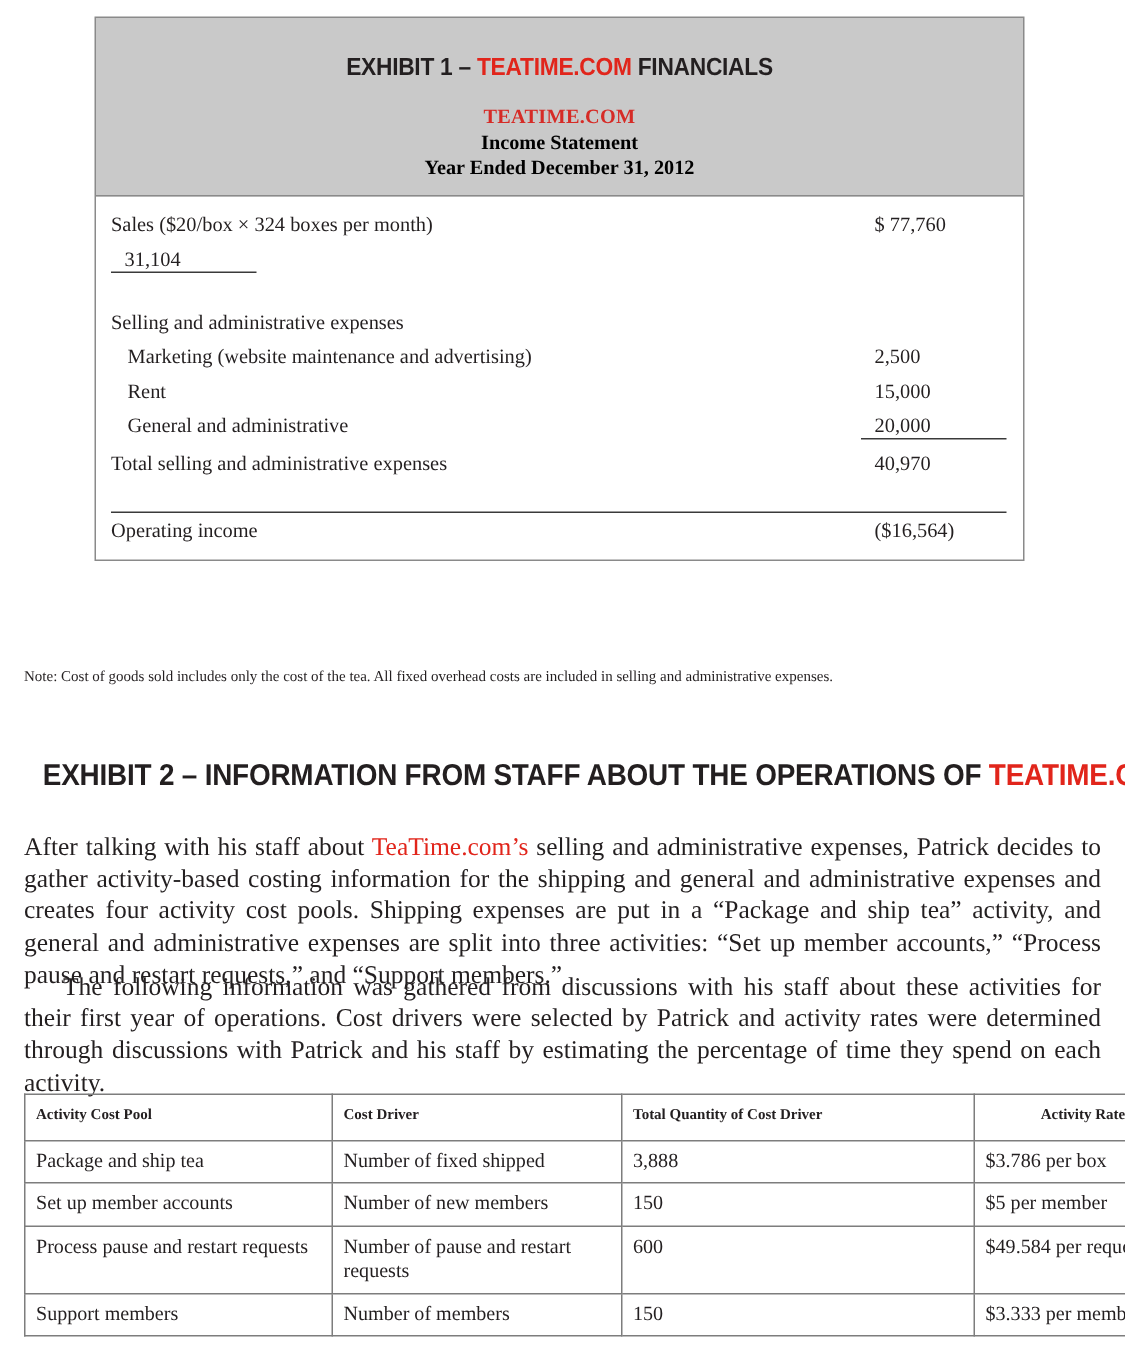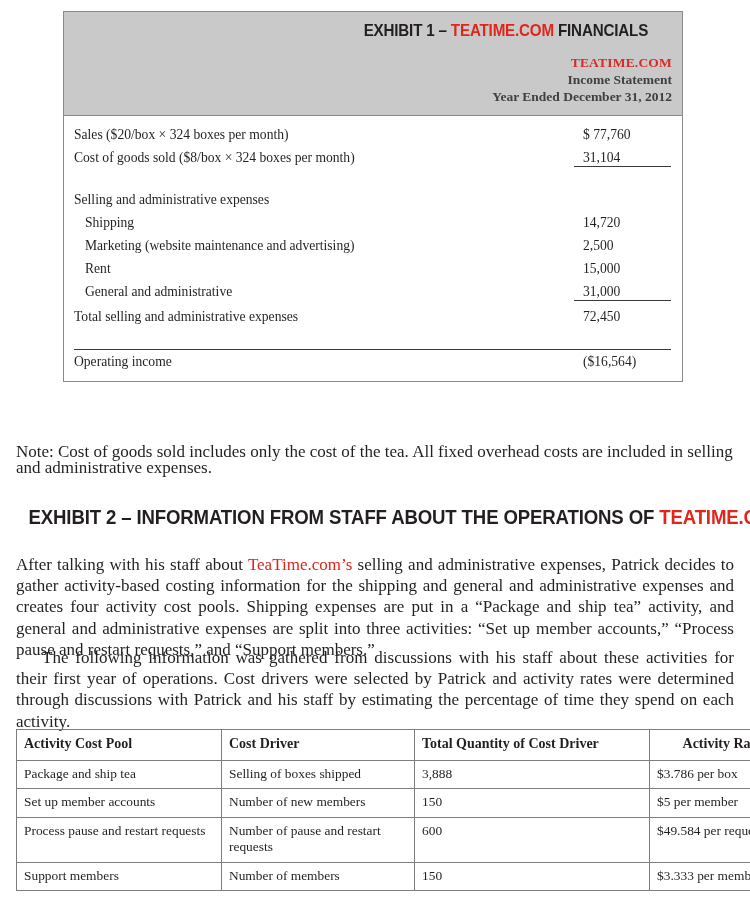--- a/index.html
+++ b/index.html
@@ -22,41 +22,41 @@
     left: 63px;
     top: 11px;
     width: 620px;
     border: 1px solid #8a8a8a;
     box-sizing: border-box;
     background: #ffffff;
   }
   .exhibit-header {
     background: #c9c9c9;
     border-bottom: 1px solid #8a8a8a;
-    padding: 9px 10px 10px 10px;
-    text-align: right;
+    padding: 24px 10px 10px 10px;
+    text-align: center;
   }
   .exhibit-title {
     font-family: "Liberation Sans", sans-serif;
     font-weight: bold;
     font-size: 16.5px;
     letter-spacing: -0.2px;
     transform: scaleX(0.92);
     transform-origin: center;
     color: #231f20;
     margin-bottom: 14px;
     white-space: nowrap;
   }
   .red { color: #e1251b; }
   .sub-line {
     font-family: "Liberation Serif", serif;
     font-weight: bold;
     font-size: 13.5px;
     line-height: 17px;
-    color: #404040;
+    color: #000000;
   }
   .sub-line.brand { color: #d62b26; letter-spacing: 0.2px; }
 
   
   .stmt {
     padding: 7px 11px 8px 10px;
   }
   .row {
     display: flex;
     align-items: baseline;
@@ -85,21 +85,21 @@
     margin: 0 0 0 0;
     height: 0;
   }
 
   
   .note {
     position: absolute;
     left: 16px;
     top: 444px;
     width: 718px;
-    font-size: 17px;
+    font-size: 10px;
     line-height: 15.5px;
     text-align: left;
   }
 
   
   .exhibit2-heading {
     position: absolute;
     left: 0;
     top: 506px;
     width: 750px;
@@ -140,21 +140,21 @@
     font-size: 13.4px;
   }
   .act-table th, .act-table td {
     border: 1px solid #7d7d7d;
     padding: 5px 7px 6px 7px;
     vertical-align: top;
     line-height: 16.5px;
   }
   .act-table th {
     font-weight: bold;
-    font-size: 14px;
+    font-size: 10px;
     padding-top: 6px;
     padding-bottom: 7px;
   }
   .act-table th.c1, .act-table td.c1 { width: 190px; text-align: left; }
   .act-table th.c2, .act-table td.c2 { width: 178px; text-align: left; }
   .act-table th.c3, .act-table td.c3 { width: 220px; text-align: left; }
   .act-table th.c4, .act-table td.c4 { width: 130px; text-align: left; }
   .act-table th.c4 { text-align: center; }
 </style>
 </head>
@@ -170,55 +170,50 @@
   </div>
 
   <div class="stmt">
 
     <div class="row">
       <span class="label">Sales ($20/box × 324 boxes per month)</span>
       <span class="amt">$ 77,760</span>
     </div>
 
     <div class="row">
-      <span class="label">Cost of goods sold ($8/box × 324 boxes per month)</span>
       <span class="amt underlined">31,104</span>
     </div>
 
 
     <div class="spacer-sm"></div>
 
     <div class="row">
       <span class="label">Selling and administrative expenses</span>
       <span class="amt"></span>
     </div>
 
-    <div class="row indent">
-      <span class="label">Shipping</span>
-      <span class="amt">14,720</span>
-    </div>
 
     <div class="row indent">
       <span class="label">Marketing (website maintenance and advertising)</span>
       <span class="amt">2,500</span>
     </div>
 
     <div class="row indent">
       <span class="label">Rent</span>
       <span class="amt">15,000</span>
     </div>
 
     <div class="row indent">
       <span class="label">General and administrative</span>
-      <span class="amt underlined">31,000</span>
+      <span class="amt underlined">20,000</span>
     </div>
 
     <div class="row">
       <span class="label">Total selling and administrative expenses</span>
-      <span class="amt">72,450</span>
+      <span class="amt">40,970</span>
     </div>
 
     <div class="spacer-lg"></div>
     <div class="rule-top"></div>
 
     <div class="row">
       <span class="label">Operating income</span>
       <span class="amt">($16,564)</span>
     </div>
 
@@ -240,21 +235,21 @@
     <tr>
       <th class="c1">Activity Cost Pool</th>
       <th class="c2">Cost Driver</th>
       <th class="c3">Total Quantity of Cost Driver</th>
       <th class="c4">Activity Rate</th>
     </tr>
   </thead>
   <tbody>
     <tr>
       <td class="c1">Package and ship tea</td>
-      <td class="c2">Selling of boxes shipped</td>
+      <td class="c2">Number of fixed shipped</td>
       <td class="c3">3,888</td>
       <td class="c4">$3.786 per box</td>
     </tr>
     <tr>
       <td class="c1">Set up member accounts</td>
       <td class="c2">Number of new members</td>
       <td class="c3">150</td>
       <td class="c4">$5 per member</td>
     </tr>
     <tr>

